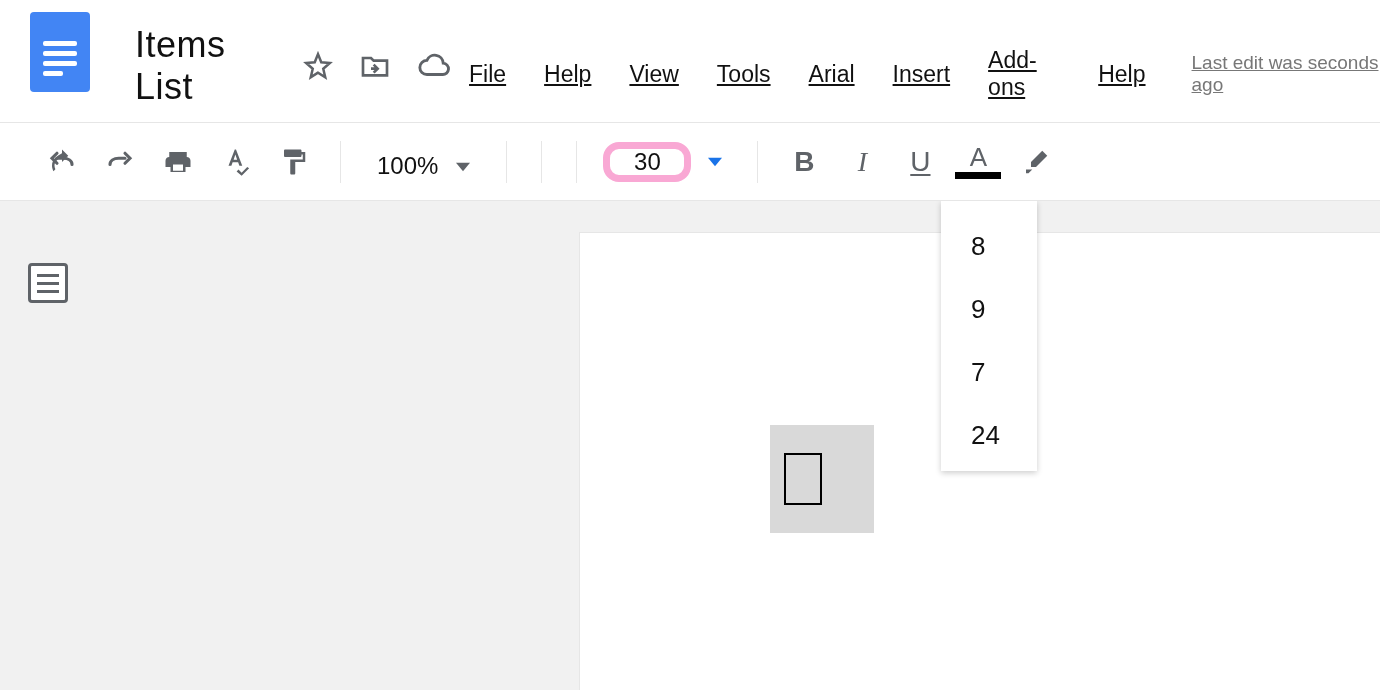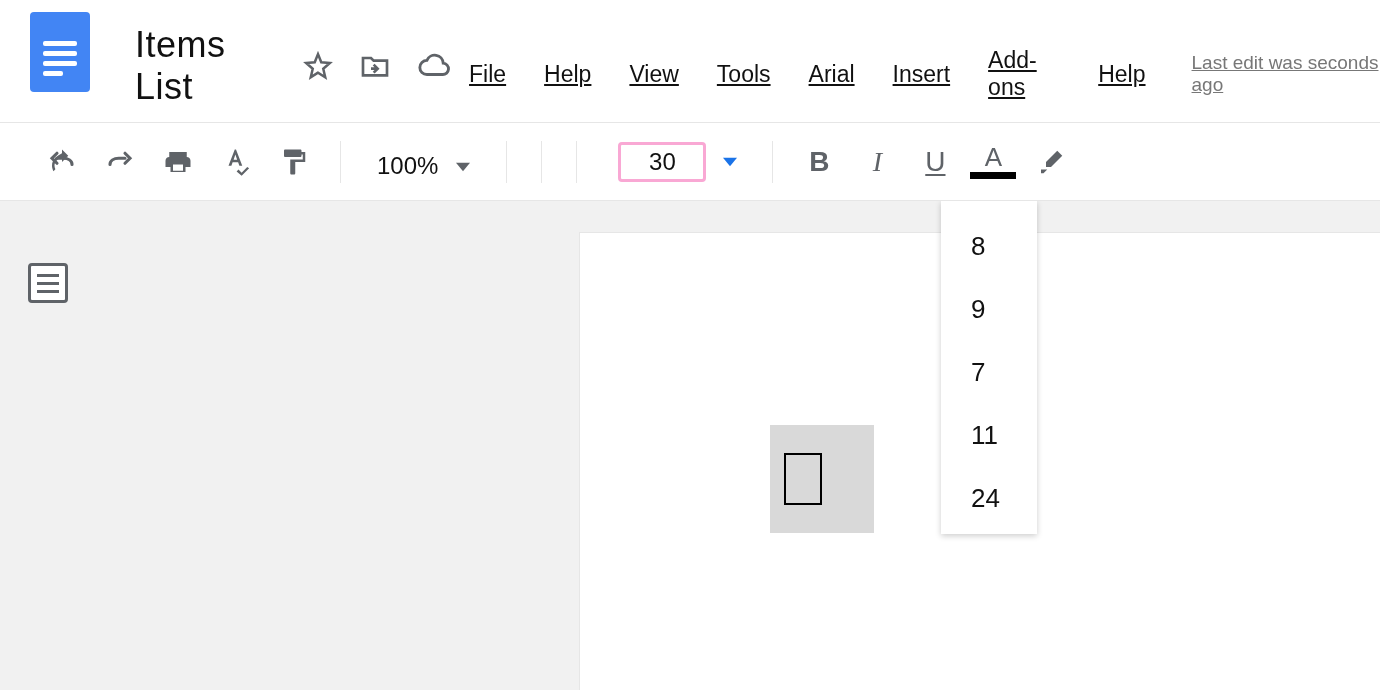--- a/index.html
+++ b/index.html
@@ -17,21 +17,21 @@
   .menu-row { display:flex; align-items:center; gap:38px; padding-left:18px; margin-top:16px;}
   .menu-item { font-size:23px; color:#111; cursor:pointer;text-decoration:underline; }
   .last-edit { font-size:19px; color:#777; text-decoration:underline; cursor:pointer; margin-left:8px;}
   .icon-btn { color:#5f6368; cursor:pointer; display:inline-flex; align-items:center; justify-content:center;}
   
   .toolbar { height:78px; border-bottom:1px solid #e6e6e6; display:flex; align-items:center; padding:0 36px 0 42px; gap:18px;}
   .t-icon { color:#5f6368; cursor:pointer; display:inline-flex; align-items:center; justify-content:center; width:40px; height:40px;}
   .tb-sep { width:1px; height:42px; background:#e6e6e6; margin:0 8px;}
   .dropdown { display:flex; align-items:center; gap:18px; font-size:24px; color:#111; cursor:pointer; padding:0 10px;margin-top:9px;}
   .fontsize-wrap { display:flex; align-items:center; position:relative;}
-  .fontsize-input { width:88px; height:40px; border:3px solid #f9a8d4; border-radius:4px; font-size:24px; text-align:center; color:#111; font-family:inherit; outline:none;margin-left:15px; }
+  .fontsize-input { width:88px; height:40px; border:7px solid #f9a8d4; border-radius:16px; font-size:24px; text-align:center; color:#111; font-family:inherit; outline:none; }
   .fontsize-caret { color:#1a73e8; width:32px; height:32px; display:flex; align-items:center; justify-content:center; margin-left:8px; cursor:pointer;}
   .bold-letter { font-size:28px; font-weight:700; color:#5f6368; }
   .italic-letter { font-size:28px; font-style:italic; font-family:'Times New Roman',serif; color:#5f6368;}
   .underline-letter { font-size:28px; text-decoration:underline; color:#5f6368; text-underline-offset:3px;}
   .textcolor-wrap { display:flex; flex-direction:column; align-items:center; gap:2px;}
   .textcolor-wrap .A { font-size:26px; color:#5f6368; line-height:1;}
   .textcolor-wrap .bar { width:46px; height:7px; background:#000;}
   
   .canvas-wrap { position:relative; background:#f1f1f1; height:calc(690px - 123px - 78px); overflow:hidden;}
   .outline-btn { position:absolute; left:28px; top:62px; width:40px; height:40px; border:3px solid #5f6368; border-radius:4px; background:#fff; display:flex; flex-direction:column; justify-content:center; gap:5px; padding:0 6px; cursor:pointer;}
@@ -167,16 +167,15 @@
       <span></span>
   </div>
   <div class="page"></div>
   <div class="cursor-box"></div>
   <div class="cursor-inner"></div>
 
   <div class="fs-dropdown">
     <div class="fs-item">8</div>
     <div class="fs-item">9</div>
     <div class="fs-item">7</div>
-    <div class="fs-item">11</div>
     <div class="fs-item">24</div>
   </div>
 </div>
 
 </body></html>

